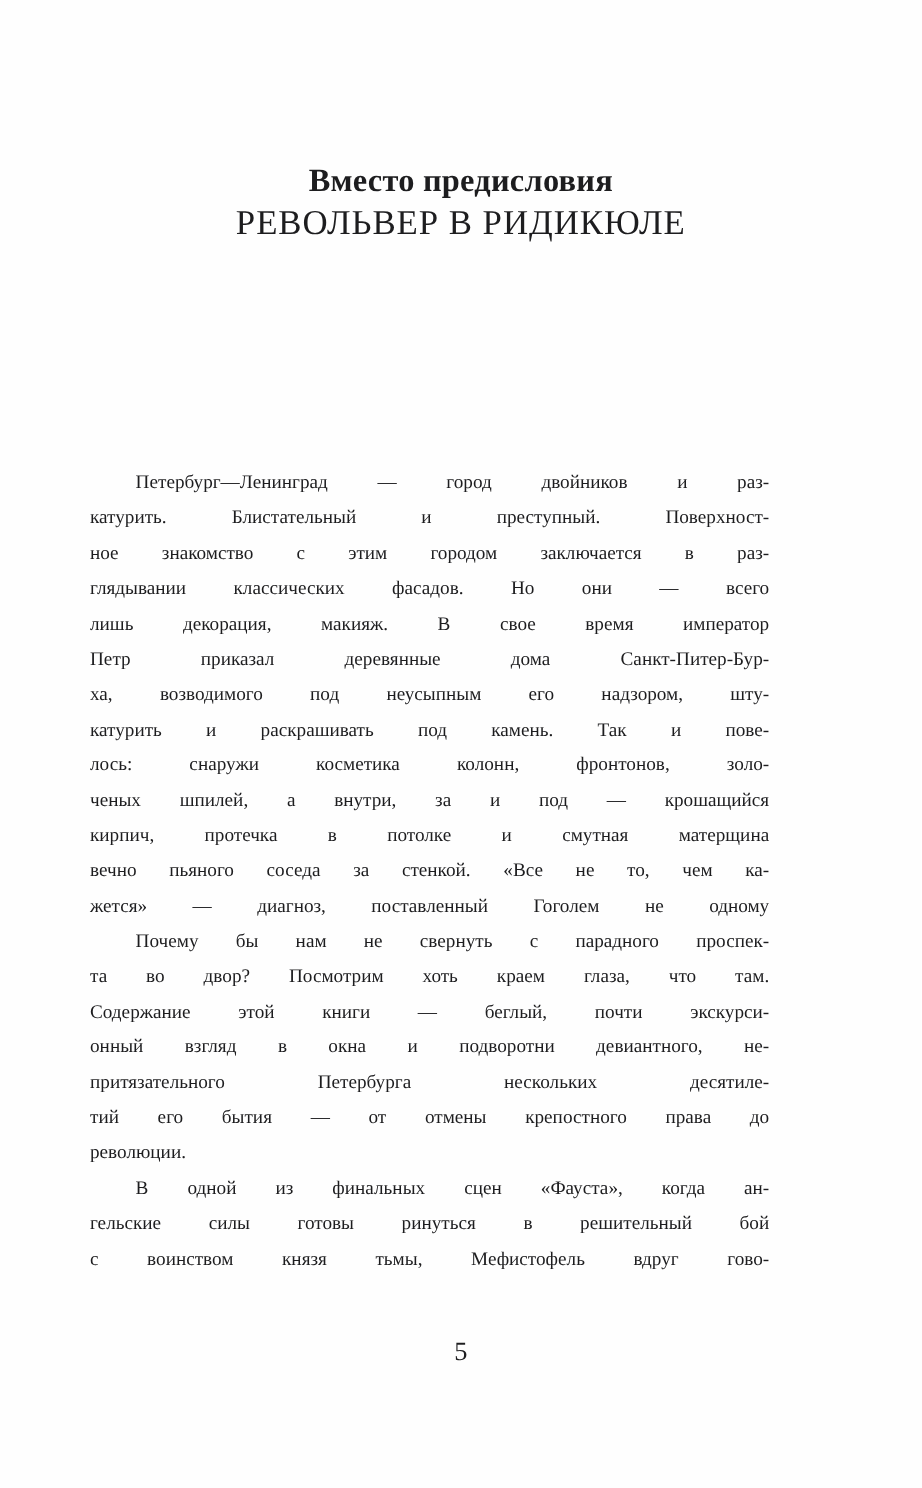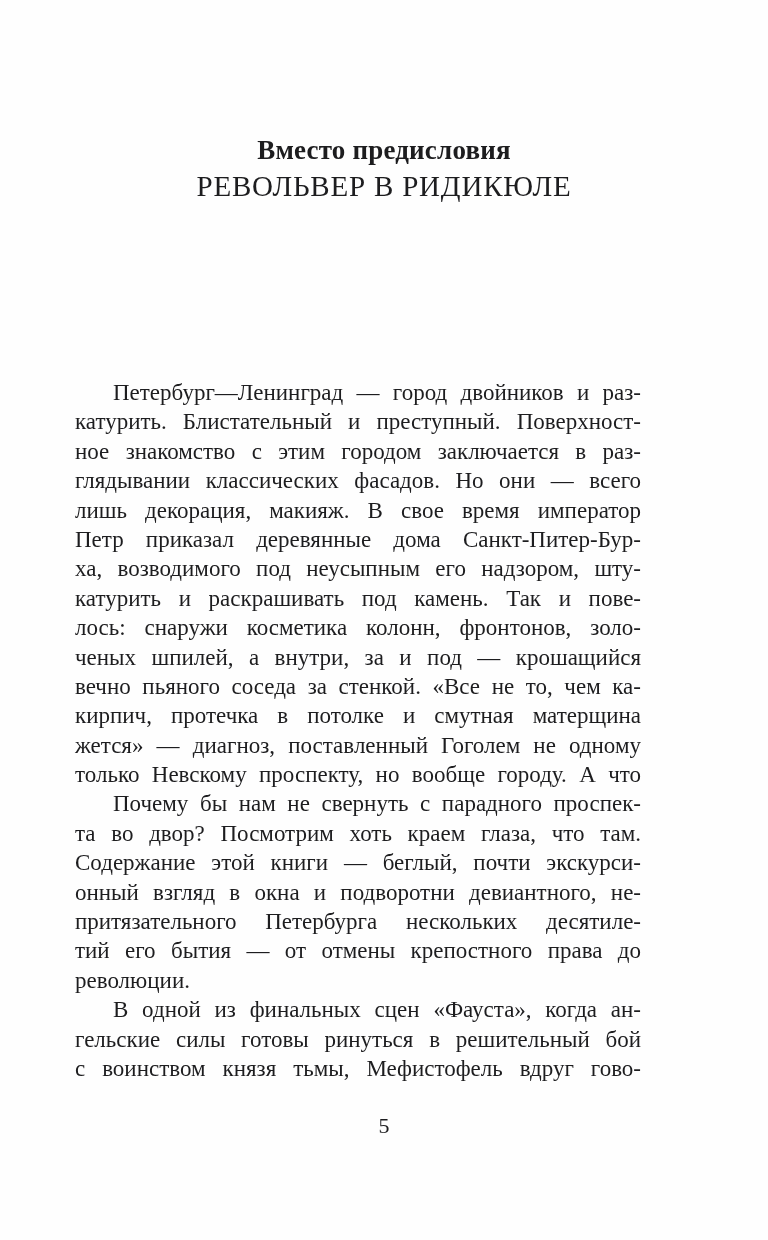--- a/index.html
+++ b/index.html
@@ -30,24 +30,24 @@
     letter-spacing: 0.2px;
   }
   .heading-main {
     font-size: 29px;
     line-height: 38px;
     font-weight: 400;
     letter-spacing: 0.8px;
   }
   .body-text {
     position: absolute;
-    top: 378px;
+    top: 388px;
     left: 75px;
     width: 566px;
-    font-size: 23px;
+    font-size: 16px;
     line-height: 29.4px;
   }
   .line {
     text-align: justify;
     text-align-last: justify;
     white-space: normal;
     height: 29.4px;
     overflow: visible;
   }
   .line.indent {
@@ -78,24 +78,23 @@
       <div class="line indent">Петербург—Ленинград — город двойников и раз-</div>
       <div class="line">катурить. Блистательный и преступный. Поверхност-</div>
       <div class="line">ное знакомство с этим городом заключается в раз-</div>
       <div class="line">глядывании классических фасадов. Но они — всего</div>
       <div class="line">лишь декорация, макияж. В свое время император</div>
       <div class="line">Петр приказал деревянные дома Санкт-Питер-Бур-</div>
       <div class="line">ха, возводимого под неусыпным его надзором, шту-</div>
       <div class="line">катурить и раскрашивать под камень. Так и пове-</div>
       <div class="line">лось: снаружи косметика колонн, фронтонов, золо-</div>
       <div class="line">ченых шпилей, а внутри, за и под — крошащийся</div>
+      <div class="line">кирпич, протечка в потолке и смутная матерщина</div>
       <div class="line">вечно пьяного соседа за стенкой. «Все не то, чем ка-</div>
-      <div class="line">кирпич, протечка в потолке и смутная матерщина</div>
       <div class="line">жется» — диагноз, поставленный Гоголем не одному</div>
-      <div class="line">только Невскому проспекту, но вообще городу. А что</div>
       <div class="line indent">Почему бы нам не свернуть с парадного проспек-</div>
       <div class="line">та во двор? Посмотрим хоть краем глаза, что там.</div>
       <div class="line">Содержание этой книги — беглый, почти экскурси-</div>
       <div class="line">онный взгляд в окна и подворотни девиантного, не-</div>
       <div class="line">притязательного Петербурга нескольких десятиле-</div>
       <div class="line">тий его бытия — от отмены крепостного права до</div>
       <div class="line para-end">революции.</div>
       <div class="line indent">В одной из финальных сцен «Фауста», когда ан-</div>
       <div class="line">гельские силы готовы ринуться в решительный бой</div>
       <div class="line">с воинством князя тьмы, Мефистофель вдруг гово-</div>

